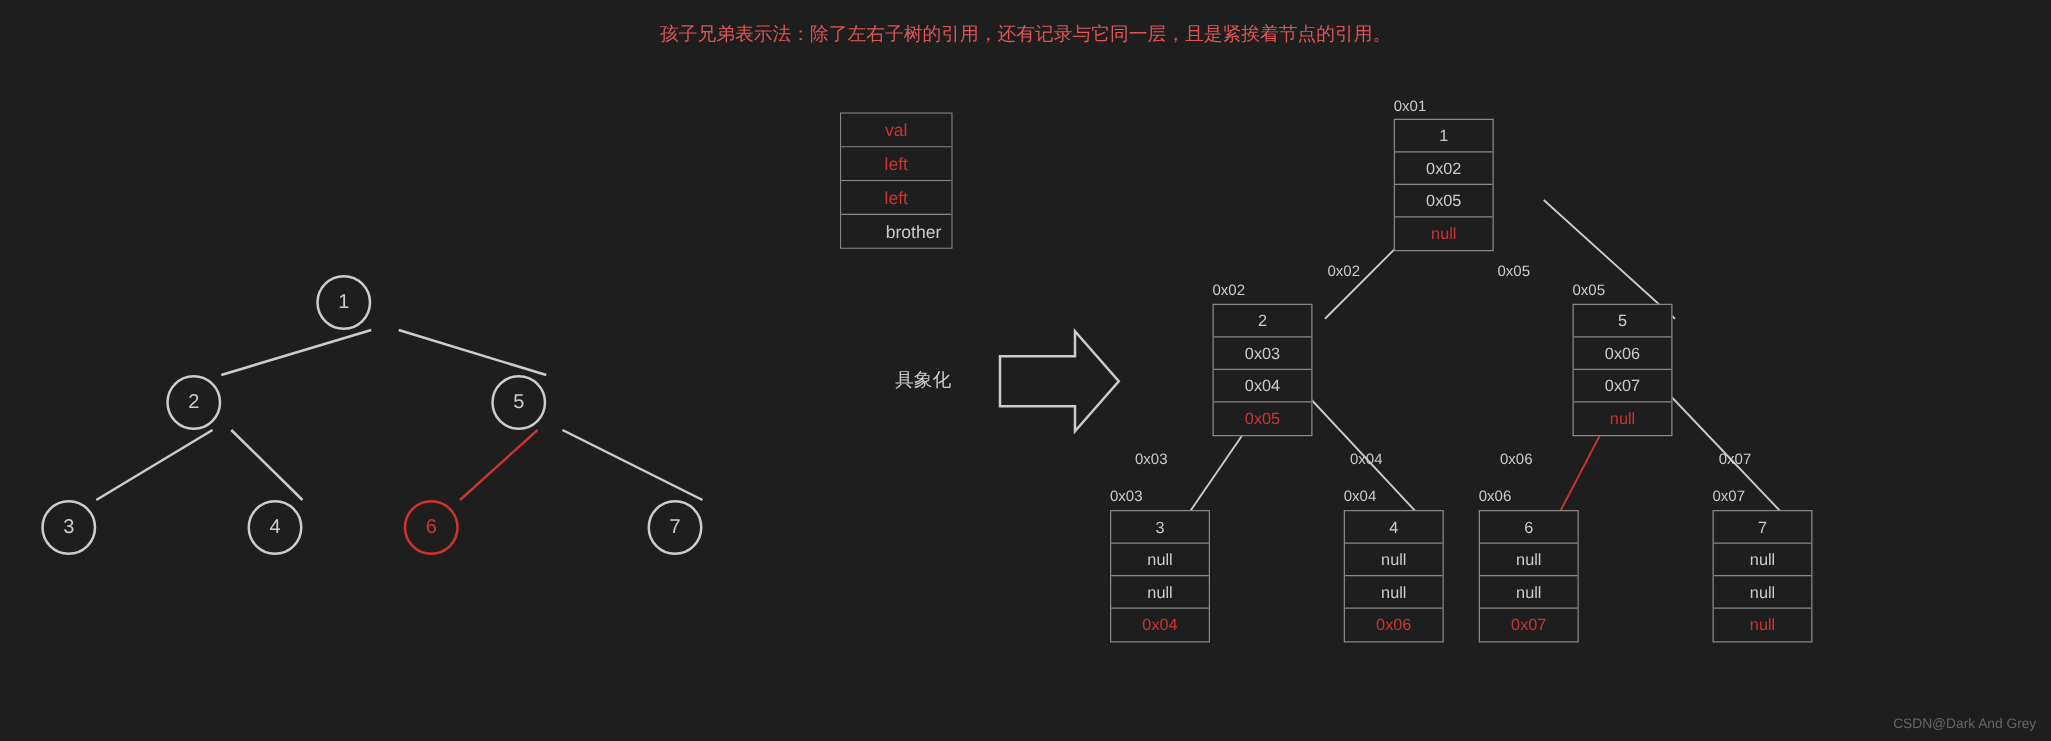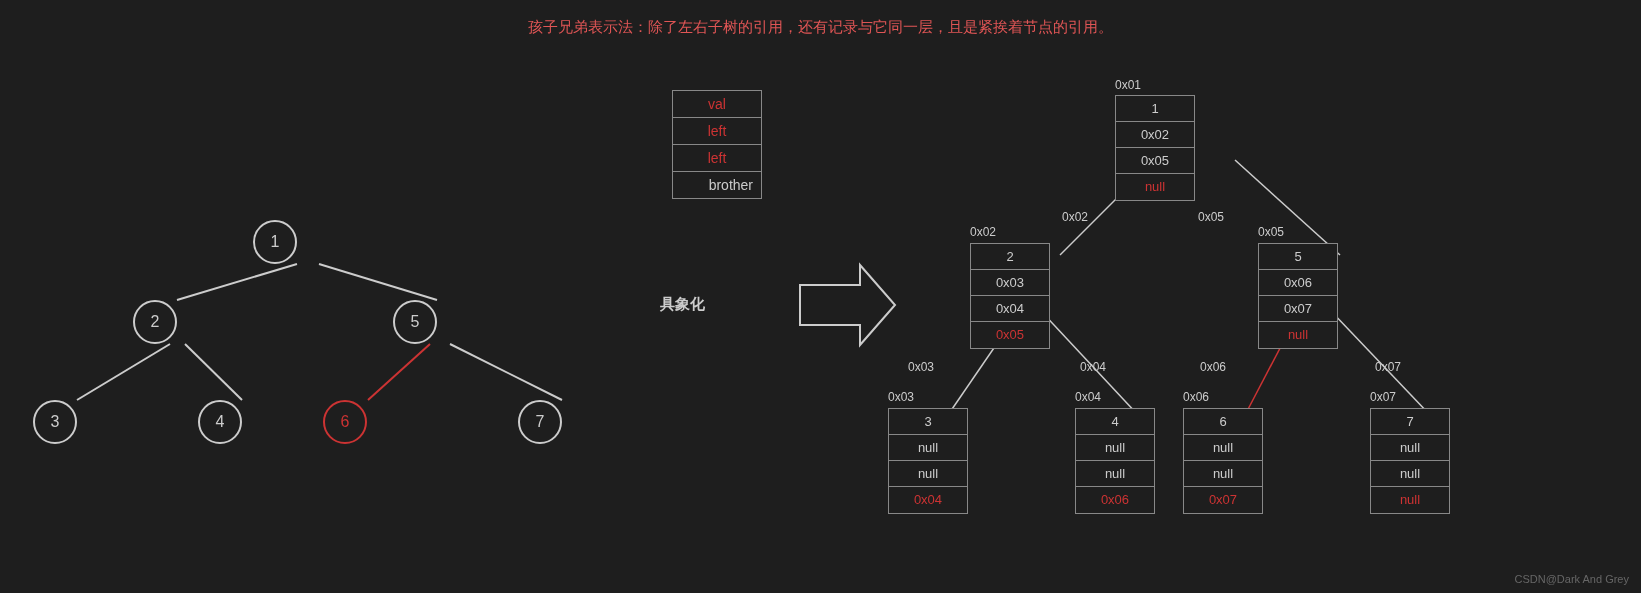--- a/index.html
+++ b/index.html
@@ -182,21 +182,21 @@
 
   <div class="node-struct">
     <div class="struct-box">
       <div class="struct-row">val</div>
       <div class="struct-row">left</div>
       <div class="struct-row">left</div>
       <div class="struct-row black">brother</div>
     </div>
   </div>
 
-  <div class="label-text" style="left:660px;top:295px;font-weight:bold;">具象化</div>
+  <div class="label-text" style="left:716px;top:295px;">具象化</div>
 
   <div style="position:absolute;left:1115px;top:78px;" class="addr-label">0x01</div>
   <div class="node-block" style="left:1115px;top:95px;">
     <div class="node-cell grey">1</div>
     <div class="node-cell grey">0x02</div>
     <div class="node-cell grey">0x05</div>
     <div class="node-cell red">null</div>
   </div>
   <div style="position:absolute;left:1062px;top:210px;" class="addr-label">0x02</div>
   <div style="position:absolute;left:1198px;top:210px;" class="addr-label">0x05</div>

